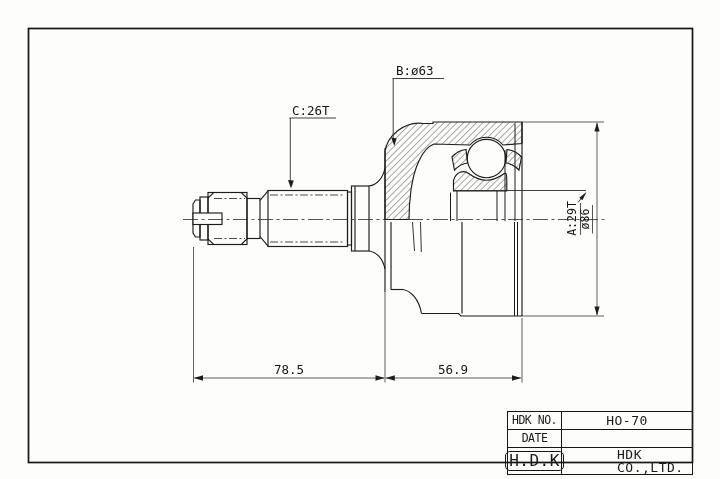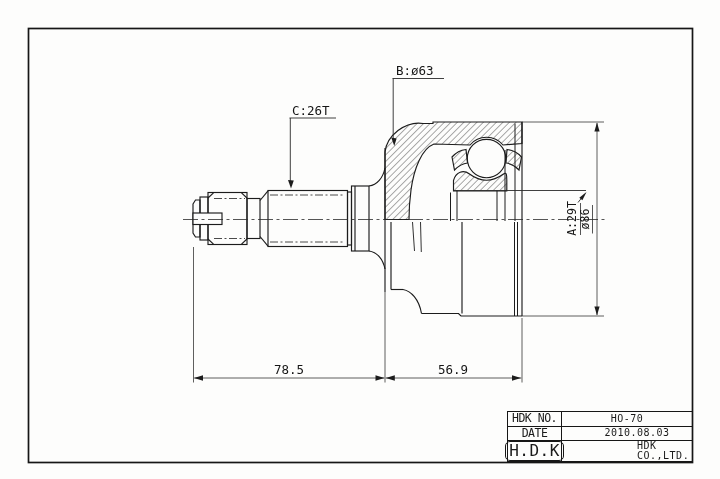--- a/index.html
+++ b/index.html
@@ -7,35 +7,35 @@
     width:720px;height:479px;position:relative;overflow:hidden;
     background:#fdfdfc;color:#1a1a1a;
     font-family:"DejaVu Sans Mono","Liberation Mono",monospace;
   }
   #stage{position:absolute;left:0;top:0;width:720px;height:479px;}
   svg text{
     font-family:"DejaVu Sans Mono","Liberation Mono",monospace;
     fill:#161616;
   }
   .titleblock{
-    position:absolute;left:507px;top:411px;width:186px;height:51px;
+    position:absolute;left:507px;top:411px;width:186px;height:64px;
     border:1.8px solid #161616;box-sizing:border-box;
     display:flex;flex-direction:column;background:transparent;
     font-size:12.5px;line-height:1;
   }
   .tb-row{flex:1;display:flex;align-items:stretch;box-sizing:border-box;}
-  .tb-row + .tb-row{border-top:1.5px solid #161616;gap:20px;}
+  .tb-row + .tb-row{border-top:1.5px solid #161616;}
   .tb-label{
     width:54px;flex:0 0 54px;border-right:1.5px solid #161616;
     display:flex;align-items:center;justify-content:center;
     box-sizing:border-box;font-size:11.5px;letter-spacing:-0.5px;
   }
   .tb-value{
     flex:1;display:flex;align-items:center;justify-content:center;
-    box-sizing:border-box;font-size:10px;letter-spacing:0.5px;
+    box-sizing:border-box;font-size:13px;letter-spacing:0.5px;
   }
   .tb-value.left{justify-content:flex-start;padding-left:7px;margin-left:48px;}
   .logo-box{
     display:inline-block;border:1.4px solid #161616;border-radius:5px;
     font-size:16px;padding:1px 3px;letter-spacing:0.5px;
   }
 </style>
 </head>
 <body>
 
@@ -176,21 +176,20 @@
   <text x="588.5" y="219" font-size="11.5" text-anchor="middle" transform="rotate(-90 588.5 219)">ø86</text>
 </svg>
 
 <div class="titleblock">
   <div class="tb-row">
     <div class="tb-label">HDK NO.</div>
     <div class="tb-value">HO-70</div>
   </div>
   <div class="tb-row">
     <div class="tb-label">DATE</div>
-    <div class="tb-value">2010.08.03</div>
   </div>
   <div class="tb-row">
     <div class="tb-label">
       <span class="logo-box">H.D.K</span>
     </div>
     <div class="tb-value left">HDK CO.,LTD.</div>
   </div>
 </div>
 
 </body></html>

